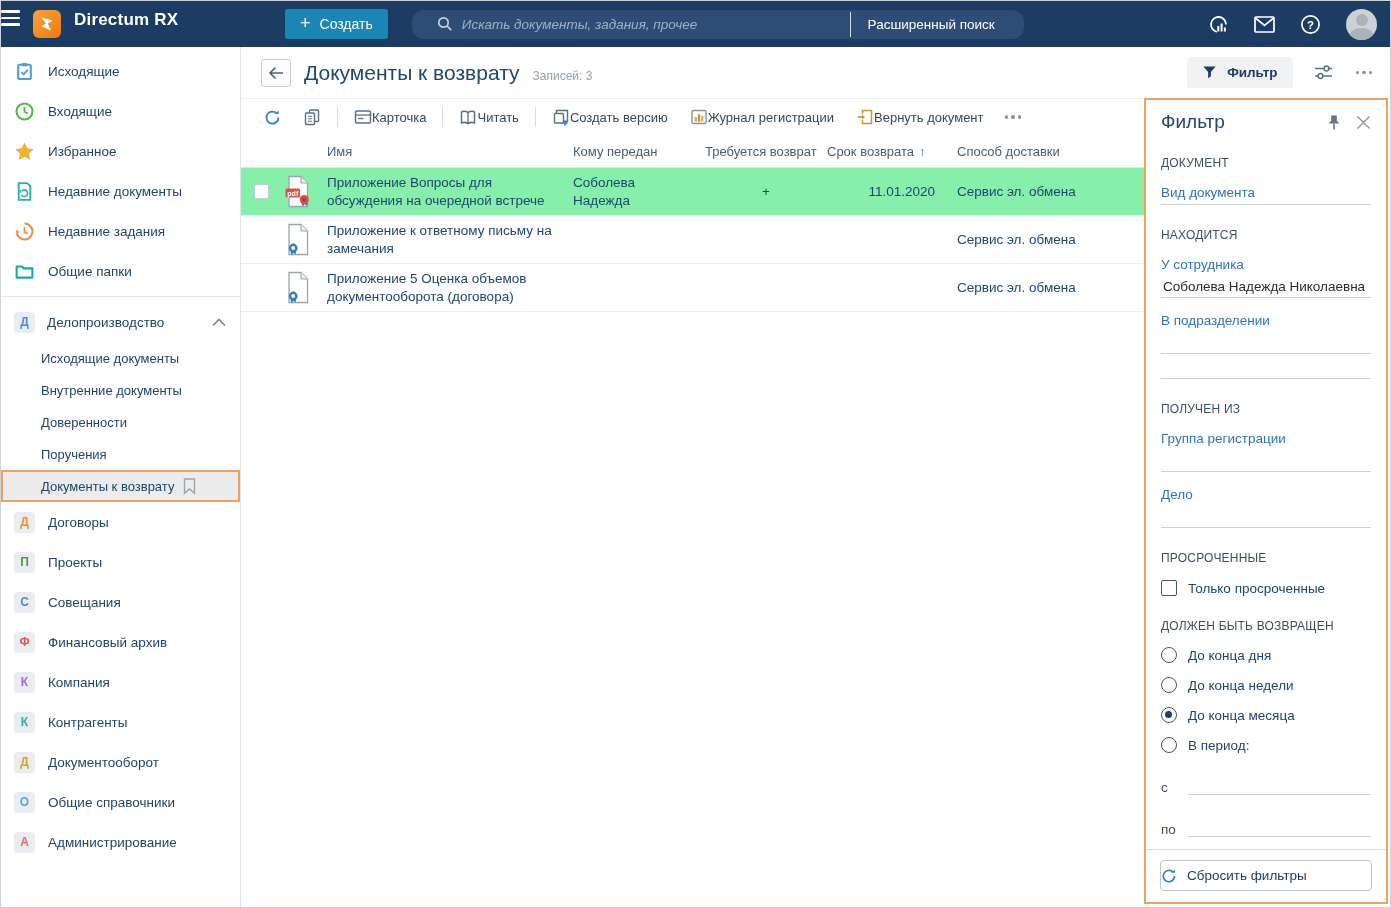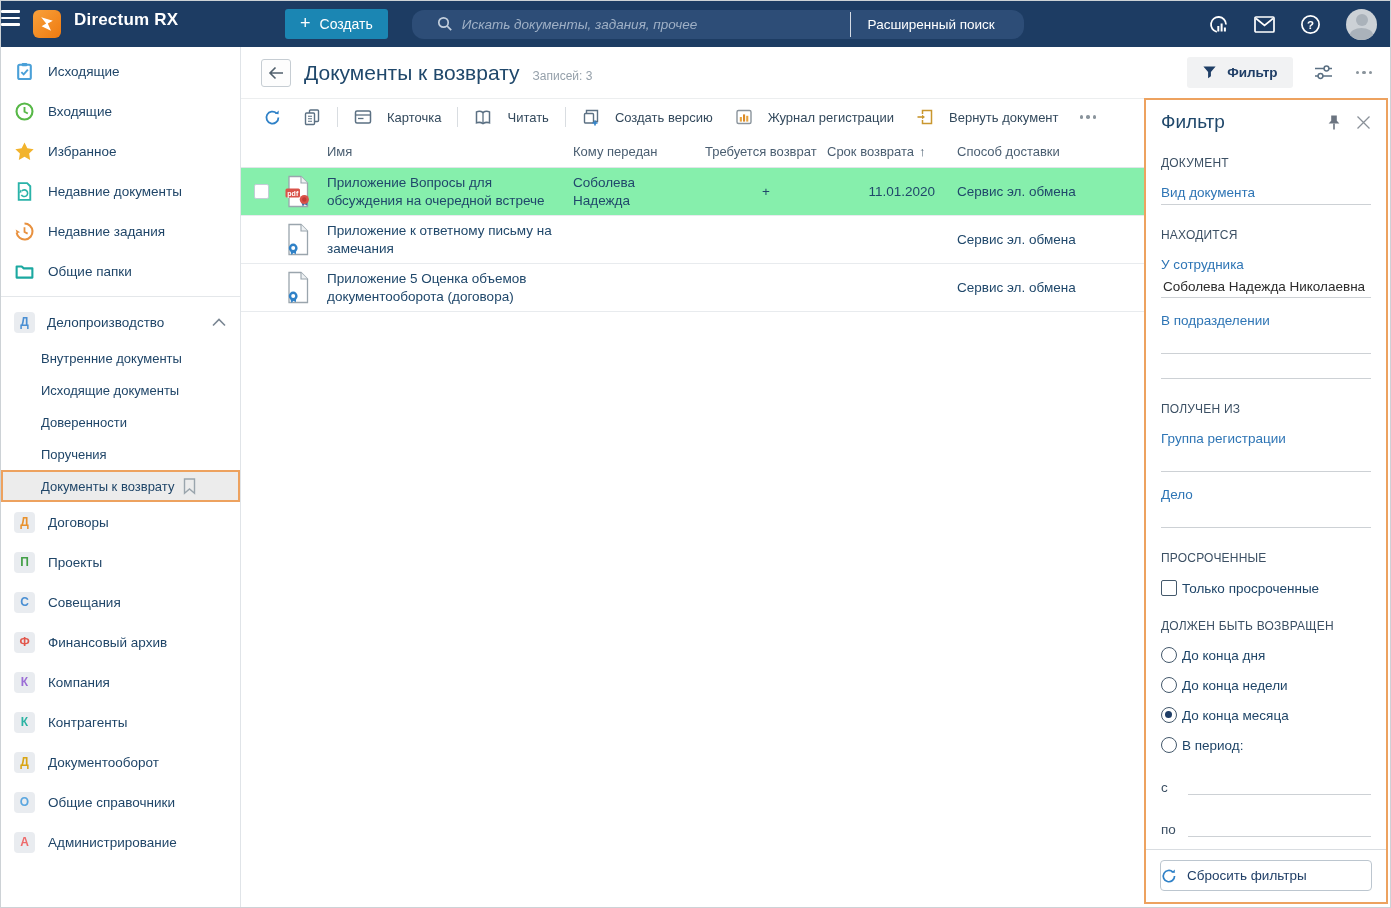--- a/index.html
+++ b/index.html
@@ -49,21 +49,21 @@
   .hdr-right { margin-left:auto; display:flex; align-items:center; gap:20px; }
   .filter-btn { background:#f1f2f3; border:none; border-radius:3px; height:31px; padding:0 15px; display:flex; align-items:center; gap:10px; color:#1f3e66; font-weight:bold; font-size:13.5px; font-family:inherit; cursor:pointer; }
   .icon-btn { display:flex; cursor:pointer; }
   .more-dots { display:flex; gap:3px; cursor:pointer; padding:4px 2px; }
   .more-dots i { width:3.5px; height:3.5px; border-radius:50%; background:#8a949c; }
 
   .main-body { flex:1; display:flex; min-height:0; }
   .content { flex:1; display:flex; flex-direction:column; min-width:0; }
 
   .toolbar { height:37px; flex-shrink:0; display:flex; align-items:center; padding-left:12px; border-top:1px solid #eceeef; }
-  .tool { display:flex; align-items:center; gap:15px; padding:0 11px; height:28px; color:#33495c; font-size:13px; cursor:pointer; white-space:nowrap; }
+  .tool { display:flex; align-items:center; gap:0; padding:0 11px; height:28px; color:#33495c; font-size:13px; cursor:pointer; white-space:nowrap; }
   .tsep { width:1px; height:20px; background:#d9dde1; margin:0 5px; }
 
   .grid { display:grid; grid-template-columns:44px 42px 246px 132px 122px 112px 1fr; align-items:center; }
   .table-header { height:33px; flex-shrink:0; border-bottom:1px solid #e1e5e9; color:#4a5e71; font-size:13px; }
   .th-delivery { padding-left:18px; }
   .th-date { display:flex; gap:5px; }
   .row { height:48px; border-bottom:1px solid #e8ebee; font-size:13.5px; color:#20486b; cursor:pointer; }
   .row.selected { background:#86efac; }
   .cell-name { line-height:1.3; padding-right:8px; }
   .cell-given { line-height:1.3; padding-right:38px; }
@@ -78,21 +78,21 @@
   .fp-scroll { flex:1; padding:11px 15px 0 15px; overflow:hidden; }
   .fp-head { display:flex; align-items:center; }
   .fp-title { font-size:19px; color:#20486b; flex:1; }
   .fp-head .icon-btn { margin-left:14px; }
   .f-section { font-size:12px; color:#3c5064; margin-top:23px; letter-spacing:.2px; }
   .f-link { font-size:13.5px; color:#2e75b5; margin-top:15px; cursor:pointer; width:max-content; }
   .f-underline { border-bottom:1px solid #cdd1d5; }
   .f-gap-line { height:5px; }
   .f-input { height:26px; cursor:text; }
   .f-value { font-size:13.5px; color:#2b2b2b; padding:7px 0 3px 2px; white-space:nowrap; }
-  .f-check-row, .f-radio-row { display:flex; align-items:center; gap:5px; margin-top:15px; font-size:13.5px; color:#1f4568; cursor:pointer; }
+  .f-check-row, .f-radio-row { display:flex; align-items:center; gap:11px; margin-top:15px; font-size:13.5px; color:#1f4568; cursor:pointer; }
   .f-radio-row { margin-top:14px; }
   .cb { width:16px; height:16px; border:1.4px solid #44596c; border-radius:2px; background:#fff; flex-shrink:0; }
   .rb { width:16px; height:16px; border:1.4px solid #44596c; border-radius:50%; background:#fff; flex-shrink:0; position:relative; }
   .rb.on::after { content:""; position:absolute; left:3px; top:3px; width:7px; height:7px; border-radius:50%; background:#1f3e66; }
   .f-period { display:flex; align-items:flex-end; gap:10px; margin-top:20px; }
   .f-period label { font-size:13.5px; color:#3c5064; width:17px; }
   .f-period input { flex:1; border:none; border-bottom:1px solid #cdd1d5; outline:none; height:22px; font-family:inherit; font-size:13.5px; color:#2b2b2b; background:transparent; }
   .fp-footer { margin-top:auto; border-top:1px solid #d9dde1; padding:10px 14px 11px 14px; }
   .reset-btn { width:100%; height:31px; border:1px solid #bcc6cf; border-radius:4px; background:#fff; display:flex; align-items:center; gap:10px; font-size:13.5px; color:#1f3e66; font-family:inherit; cursor:pointer; }
 </style>
@@ -204,24 +204,24 @@
       <div class="s-group">
         <span class="badge" style="color: rgb(74, 143, 211);">Д</span>
         <span>Делопроизводство</span>
         <span class="chev">
           <svg width="14" height="9" viewBox="0 0 14 9">
               <path d="M1 7.5l6-6 6 6" fill="none" stroke="#7a8693" stroke-width="1.6"></path>
             </svg>
         </span>
       </div>
       <div class="s-sub">
-          <span>Внутренние документы</span>
+          <span>Исходящие документы</span>
         </div>
       <div class="s-sub">
-          <span>Исходящие документы</span>
+          <span>Внутренние документы</span>
         </div>
       <div class="s-sub">
           <span>Доверенности</span>
         </div>
       <div class="s-sub">
           <span>Поручения</span>
         </div>
       <div class="s-sub selected">
         <span>Документы к возврату</span>
         <span class="bmk">

